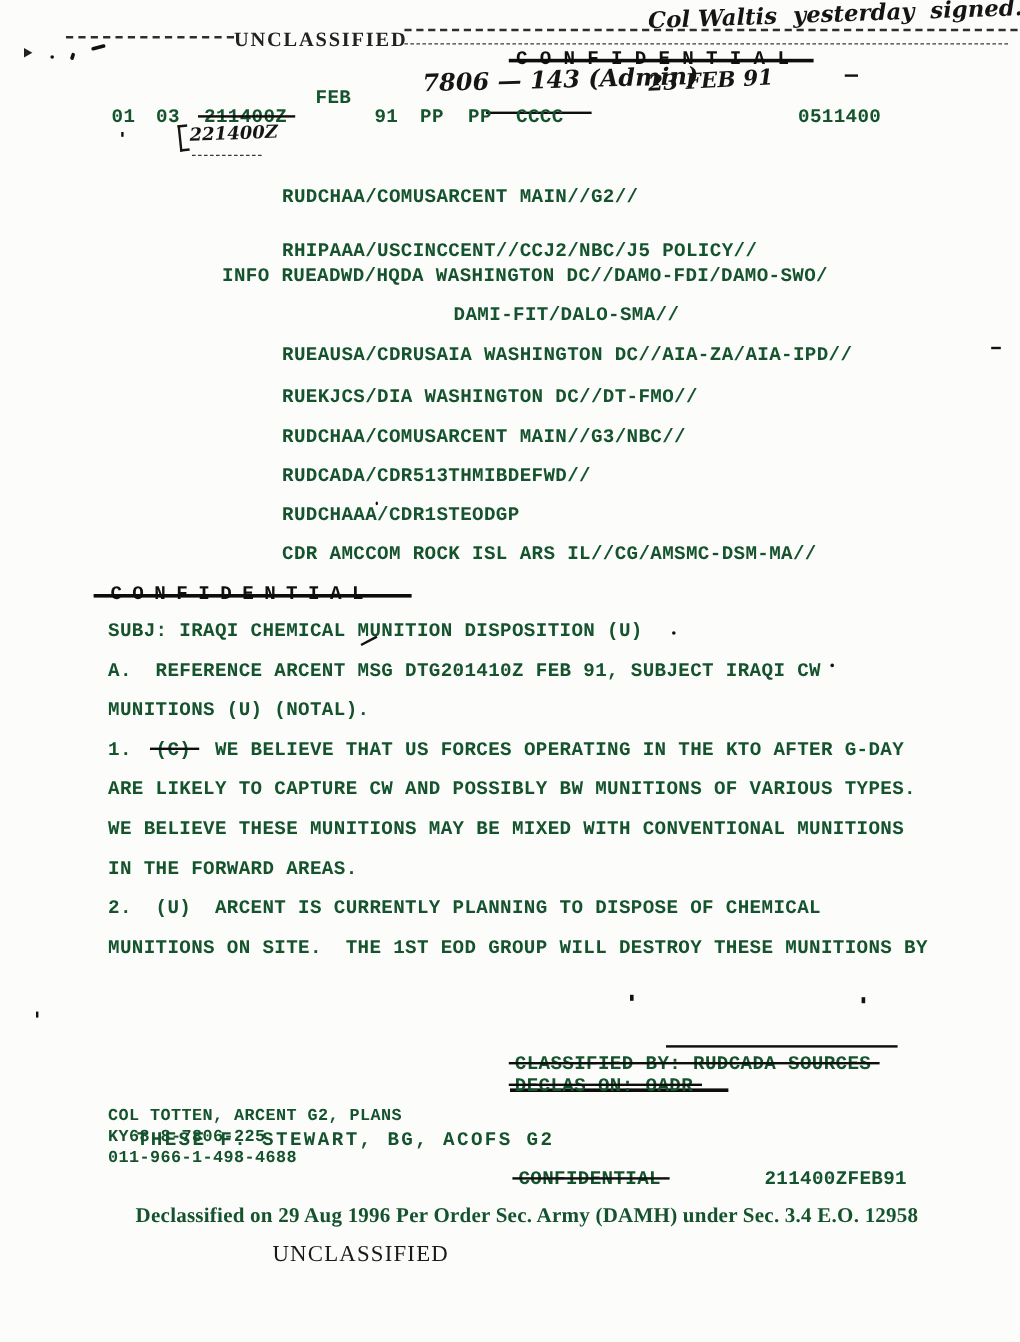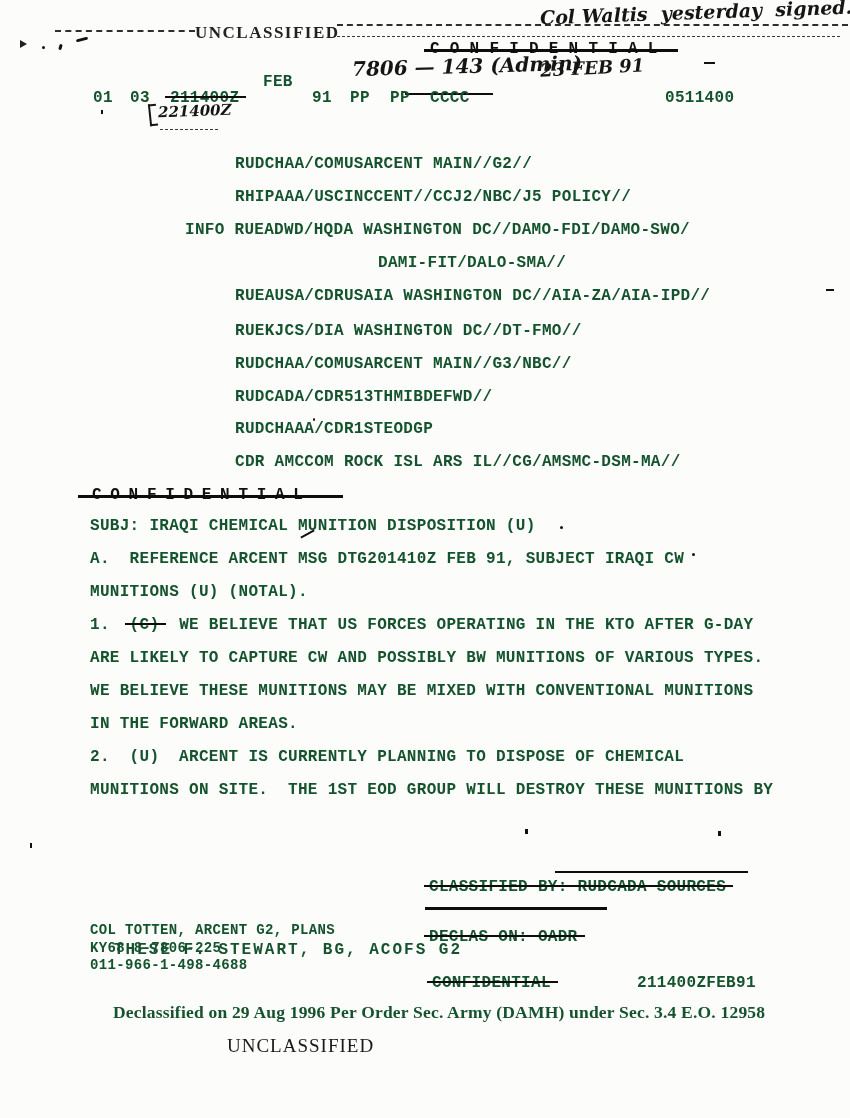--- a/index.html
+++ b/index.html
@@ -63,42 +63,42 @@
       <div class="line t" style="left: 93px; top: 89px;"><span>01</span></div>
       <div class="line t" style="left: 130px; top: 89px;"><span>03</span></div>
       <div class="line t" style="left: 170px; top: 89px;"><span class="strike">211400Z</span></div>
       <div class="line t" style="left: 263px; top: 73px;"><span>FEB</span></div>
       <div class="line t" style="left: 312px; top: 89px;"><span>91</span></div>
       <div class="line t" style="left: 350px; top: 89px;"><span>PP</span></div>
       <div class="line t" style="left: 390px; top: 89px;"><span>PP</span></div>
       <div class="line t" style="left: 430px; top: 89px;"><span>CCCC</span></div>
       <div class="line t" style="left: 665px; top: 89px;"><span>0511400</span></div>
       <div class="line t" style="left: 235px; top: 155px;"><span>RUDCHAA/COMUSARCENT MAIN//G2//</span></div>
-      <div class="line t" style="left: 235px; top: 188px;"><span>RHIPAAA/USCINCCENT//CCJ2/NBC/J5 POLICY//</span></div>
+      <div class="line t" style="left: 235px; top: 200px;"><span>RHIPAAA/USCINCCENT//CCJ2/NBC/J5 POLICY//</span></div>
       <div class="line t" style="left: 185px; top: 221px;"><span>INFO RUEADWD/HQDA WASHINGTON DC//DAMO-FDI/DAMO-SWO/</span></div>
       <div class="line t" style="left: 378px; top: 254px;"><span>DAMI-FIT/DALO-SMA//</span></div>
       <div class="line t" style="left: 235px; top: 287px;"><span>RUEAUSA/CDRUSAIA WASHINGTON DC//AIA-ZA/AIA-IPD//</span></div>
       <div class="line t" style="left: 235px; top: 322px;"><span>RUEKJCS/DIA WASHINGTON DC//DT-FMO//</span></div>
       <div class="line t" style="left: 235px; top: 355px;"><span>RUDCHAA/COMUSARCENT MAIN//G3/NBC//</span></div>
       <div class="line t" style="left: 235px; top: 388px;"><span>RUDCADA/CDR513THMIBDEFWD//</span></div>
       <div class="line t" style="left: 235px; top: 420px;"><span>RUDCHAAA/CDR1STEODGP</span></div>
       <div class="line t" style="left: 235px; top: 453px;"><span>CDR AMCCOM ROCK ISL ARS IL//CG/AMSMC-DSM-MA//</span></div>
       <div class="line t" style="left: 90px; top: 517px;"><span>SUBJ: IRAQI CHEMICAL MUNITION DISPOSITION (U)</span></div>
       <div class="line t" style="left: 90px; top: 550px;"><span>A.  REFERENCE ARCENT MSG DTG201410Z FEB 91, SUBJECT IRAQI CW</span></div>
       <div class="line t" style="left: 90px; top: 583px;"><span>MUNITIONS (U) (NOTAL).</span></div>
       <div class="line t" style="left: 90px; top: 616px;"><span>1.  </span><span class="strike">(C)</span><span>  WE BELIEVE THAT US FORCES OPERATING IN THE KTO AFTER G-DAY</span></div>
       <div class="line t" style="left: 90px; top: 649px;"><span>ARE LIKELY TO CAPTURE CW AND POSSIBLY BW MUNITIONS OF VARIOUS TYPES.</span></div>
       <div class="line t" style="left: 90px; top: 682px;"><span>WE BELIEVE THESE MUNITIONS MAY BE MIXED WITH CONVENTIONAL MUNITIONS</span></div>
       <div class="line t" style="left: 90px; top: 715px;"><span>IN THE FORWARD AREAS.</span></div>
       <div class="line t" style="left: 90px; top: 748px;"><span>2.  (U)  ARCENT IS CURRENTLY PLANNING TO DISPOSE OF CHEMICAL</span></div>
       <div class="line t" style="left: 90px; top: 781px;"><span>MUNITIONS ON SITE.  THE 1ST EOD GROUP WILL DESTROY THESE MUNITIONS BY</span></div>
       <div class="line t-sm" style="left: 90px; top: 878px;"><span>COL TOTTEN, ARCENT G2, PLANS</span></div>
       <div class="line t" style="left: 429px; top: 878px;"><span class="strike">CLASSIFIED BY: RUDCADA SOURCES</span></div>
       <div class="line t-sm" style="left: 90px; top: 896px;"><span>KY68 8-7806-225</span></div>
-      <div class="line t" style="left: 429px; top: 896px; margin-top: 32px;"><span class="strike">DECLAS ON: OADR</span></div>
+      <div class="line t" style="left: 429px; top: 896px;"><span class="strike">DECLAS ON: OADR</span></div>
       <div class="line t-sm" style="left: 90px; top: 913px;"><span>011-966-1-498-4688</span></div>
       <div class="line t-wide" style="left: 114px; top: 941px;"><span>THESE F. STEWART, BG, ACOFS G2</span></div>
       <div class="line t" style="left: 432px; top: 974px;"><span class="strike">CONFIDENTIAL</span></div>
       <div class="line t" style="left: 637px; top: 974px;"><span>211400ZFEB91</span></div>
       <div class="line serifb" style="left: 113px; top: 1002px;"><span>Declassified on 29 Aug 1996 Per Order Sec. Army (DAMH) under Sec. 3.4 E.O. 12958</span></div>
       <div class="line serif" style="left: 227px; top: 1035px;"><span>UNCLASSIFIED</span></div>
     </div>
 
   <div class="sp" style="left:300px;top:533px;width:15px;height:2px;transform:rotate(-28deg);"></div>
 

